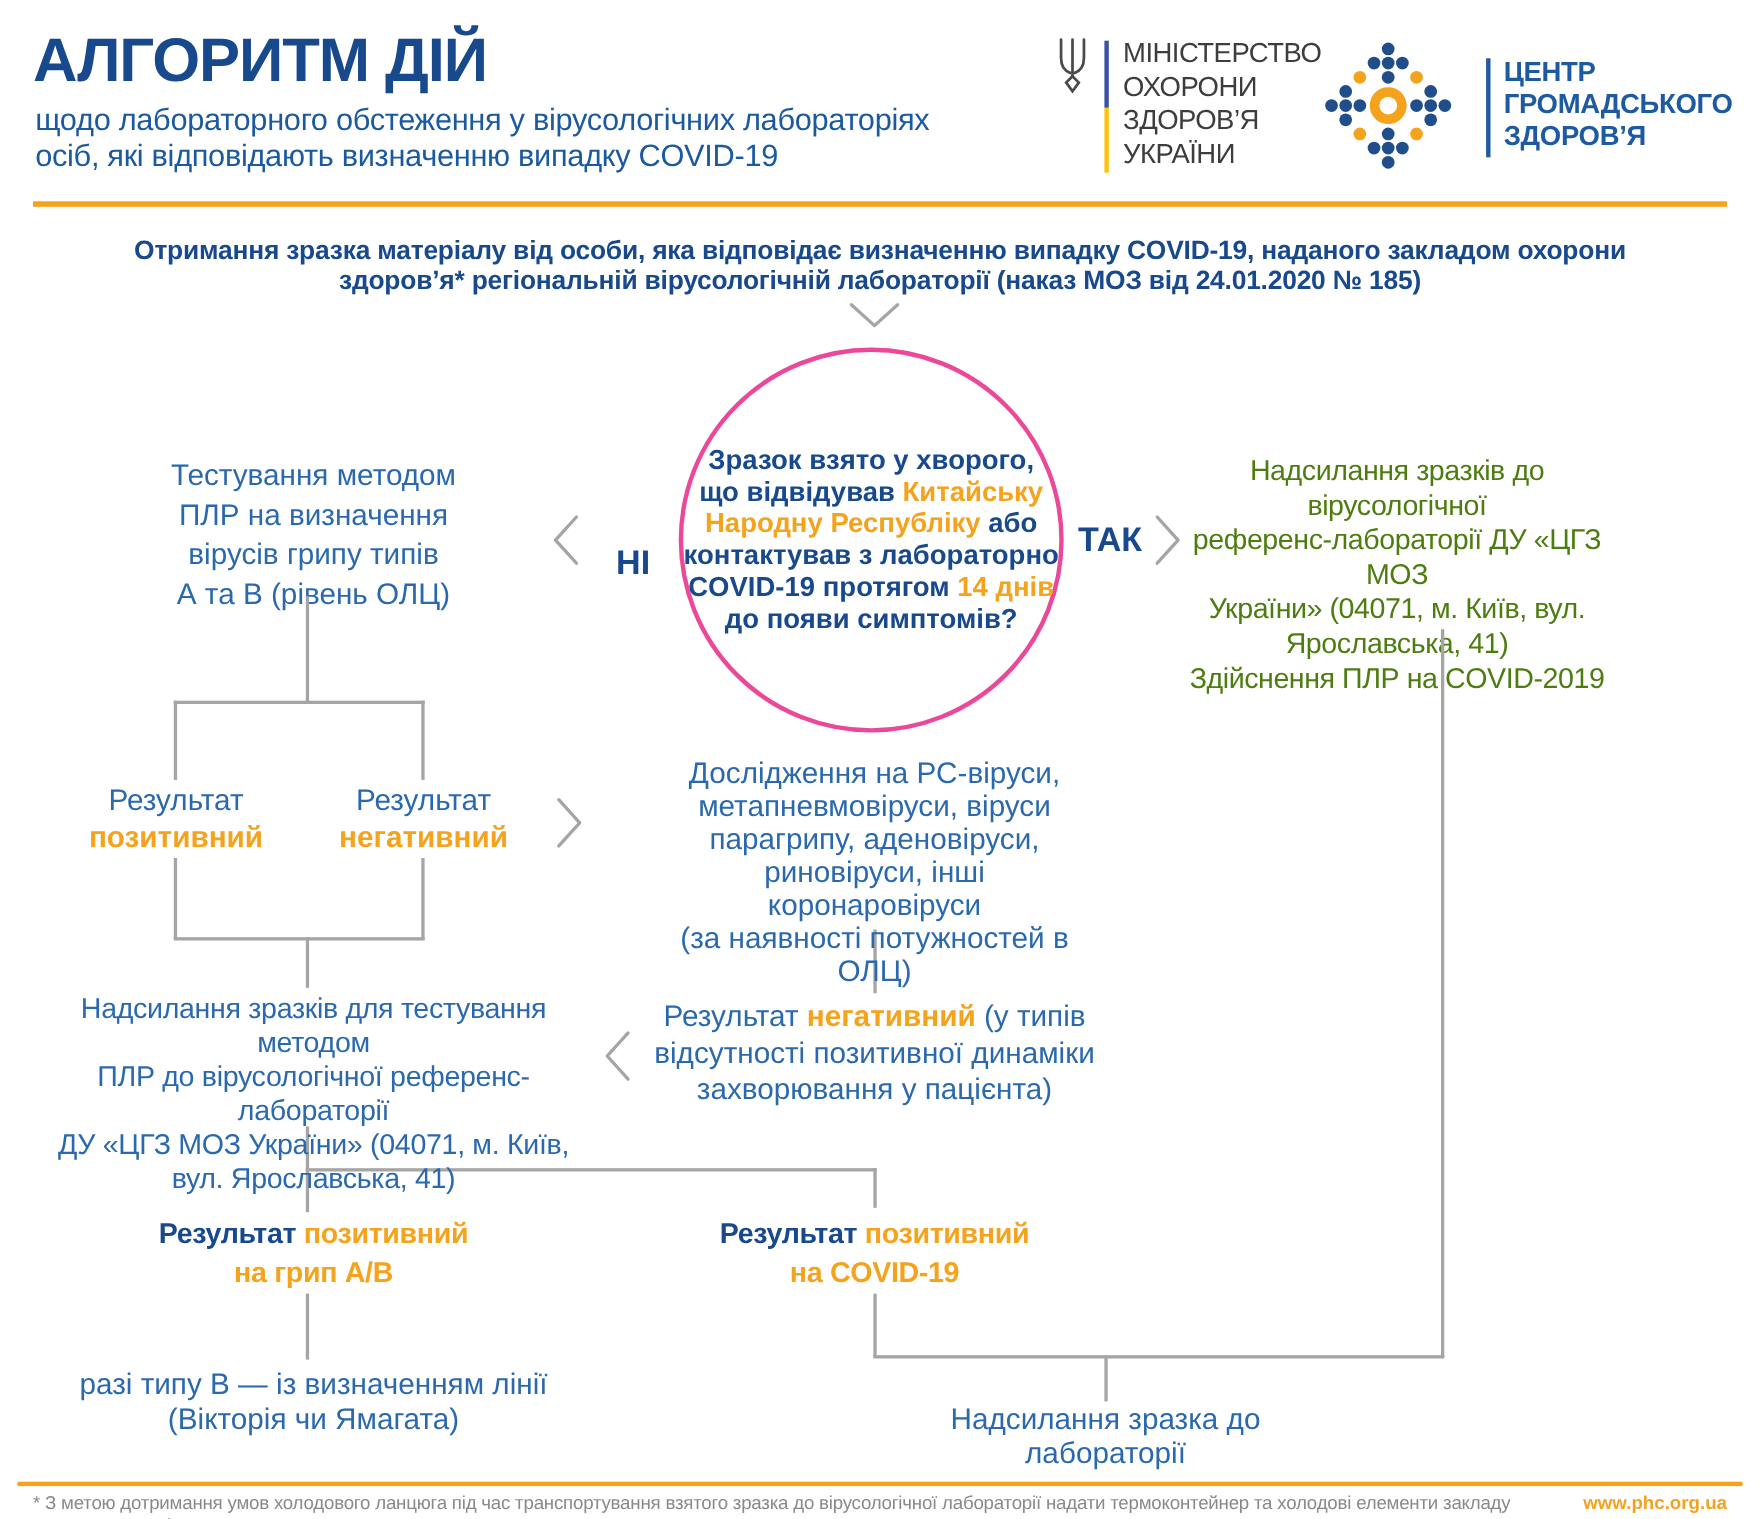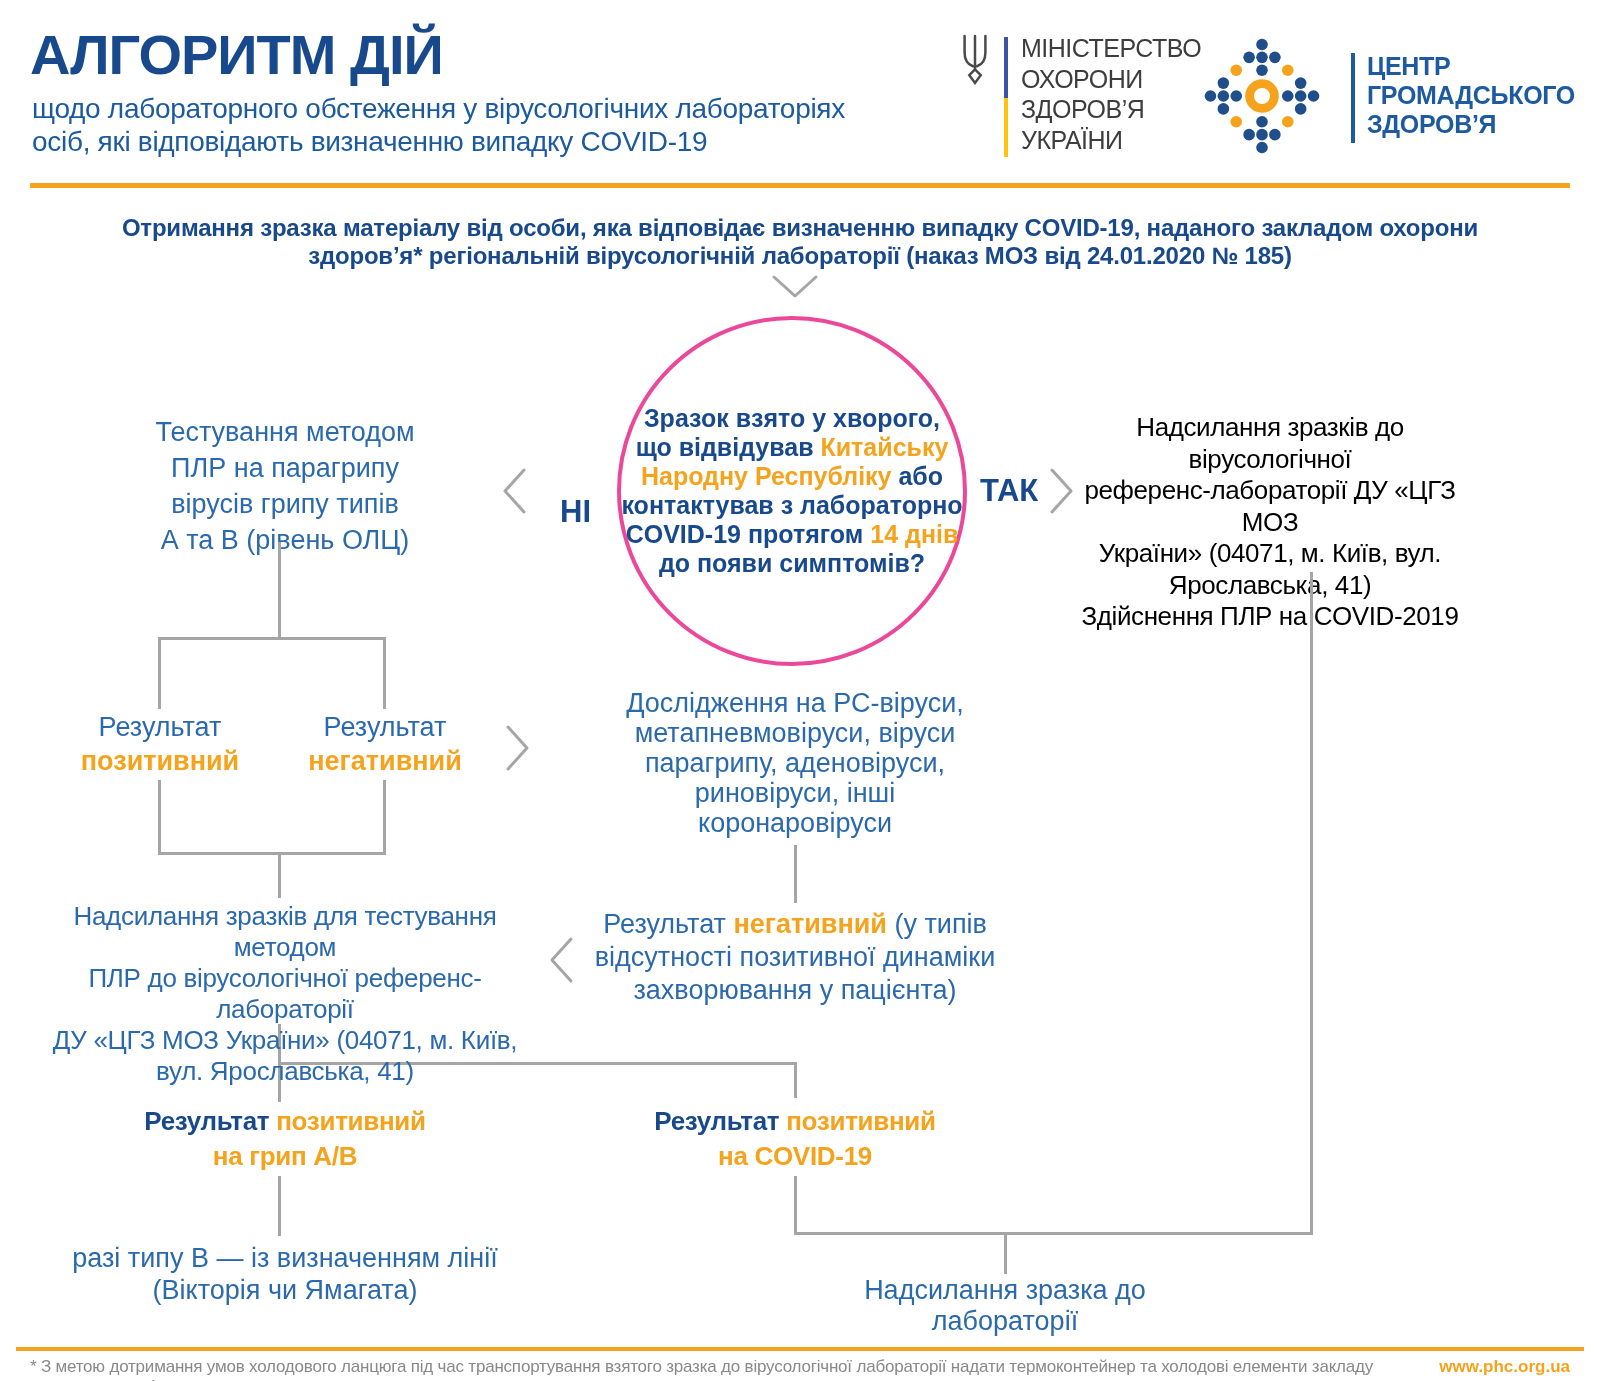--- a/index.html
+++ b/index.html
@@ -24,21 +24,21 @@
 
   .circle{
     position:absolute;left:617px;top:316px;width:342px;height:342px;
     border:4px solid #ec4899;border-radius:50%;background:#fff;
     display:flex;align-items:center;justify-content:center;
   }
   .circle-text{font-size:25px;font-weight:bold;line-height:29px;text-align:center;color:#17498c;}
 
   .yesno{font-size:31px;font-weight:bold;color:#17498c;}
   .body-block{font-size:27px;line-height:36px;color:#2a69ad;}
-  .cond-block{font-size:26px;line-height:31.5px;letter-spacing:-0.4px;color:#000000;}
+  .cond-block{font-size:26px;line-height:31.5px;letter-spacing:-0.4px;color:#4d7c0f;}
   .mid-block{font-size:27px;line-height:30px;color:#2a69ad;}
   .result-label{font-size:27px;line-height:34px;}
   .neg-block{font-size:27px;line-height:33px;color:#2a69ad;}
   .send-block{font-size:26px;line-height:31px;letter-spacing:-0.3px;color:#2a69ad;}
   .flu-label{font-size:26px;font-weight:bold;line-height:35px;letter-spacing:-0.3px;}
   .sub-block{font-size:27px;line-height:31.5px;color:#2a69ad;}
   .who-block{font-size:27px;line-height:31px;color:#2a69ad;}
   .rule{position:absolute;background:#f5a21d;}
   .footer-note{font-size:17px;letter-spacing:-0.2px;color:#898989;}
   .footer-url{font-size:17px;font-weight:bold;color:#f5a21d;}
@@ -134,21 +134,21 @@
   </svg>
   <div class="abs yesno" style="left:560px;top:494px;">НІ</div>
 
   <div class="abs yesno" style="left:980px;top:473px;">ТАК</div>
   <svg class="abs" style="left:1049px;top:467px;" width="26" height="48" viewBox="0 0 26 48">
     <polyline class="chev" points="3,3 22,24 3,45"></polyline>
   </svg>
 
   <div class="abs body-block center" style="left:85px;top:414px;width:400px;">
     <div>Тестування методом</div>
-    <div>ПЛР на парагрипу</div>
+    <div>ПЛР на визначення</div>
     <div>вірусів грипу типів</div>
     <div>А та В (рівень ОЛЦ)</div>
   </div>
 
   <div class="abs cond-block center" style="left:1055px;top:412px;width:430px;">
     <div>Надсилання зразків до вірусологічної</div>
     <div>референс-лабораторії ДУ «ЦГЗ МОЗ</div>
     <div>України» (04071, м. Київ, вул.</div>
     <div>Ярославська, 41)</div>
     <div>Здійснення ПЛР на COVID-2019</div>
@@ -183,20 +183,21 @@
   </div>
   <svg class="abs" style="left:505px;top:724px;" width="26" height="48" viewBox="0 0 26 48">
     <polyline class="chev" points="3,3 22,24 3,45"></polyline>
   </svg>
 
   <div class="abs mid-block center" style="left:595px;top:688px;width:400px;">
     <div>Дослідження на РС-віруси,</div>
     <div>метапневмовіруси, віруси</div>
     <div>парагрипу, аденовіруси,</div>
     <div>риновіруси, інші коронаровіруси</div>
+    <div>(за наявності потужностей в ОЛЦ)</div>
   </div>
 
   <svg class="abs" style="left:548px;top:936px;" width="26" height="48" viewBox="0 0 26 48">
     <polyline class="chev" points="23,3 4,24 23,45"></polyline>
   </svg>
   <div class="abs neg-block center" style="left:563px;top:908px;width:464px;">
     <div>
       <span>Результат </span><span class="orange bold">негативний</span><span> (у типів</span>
     </div>
     <div>відсутності позитивної динаміки</div>

